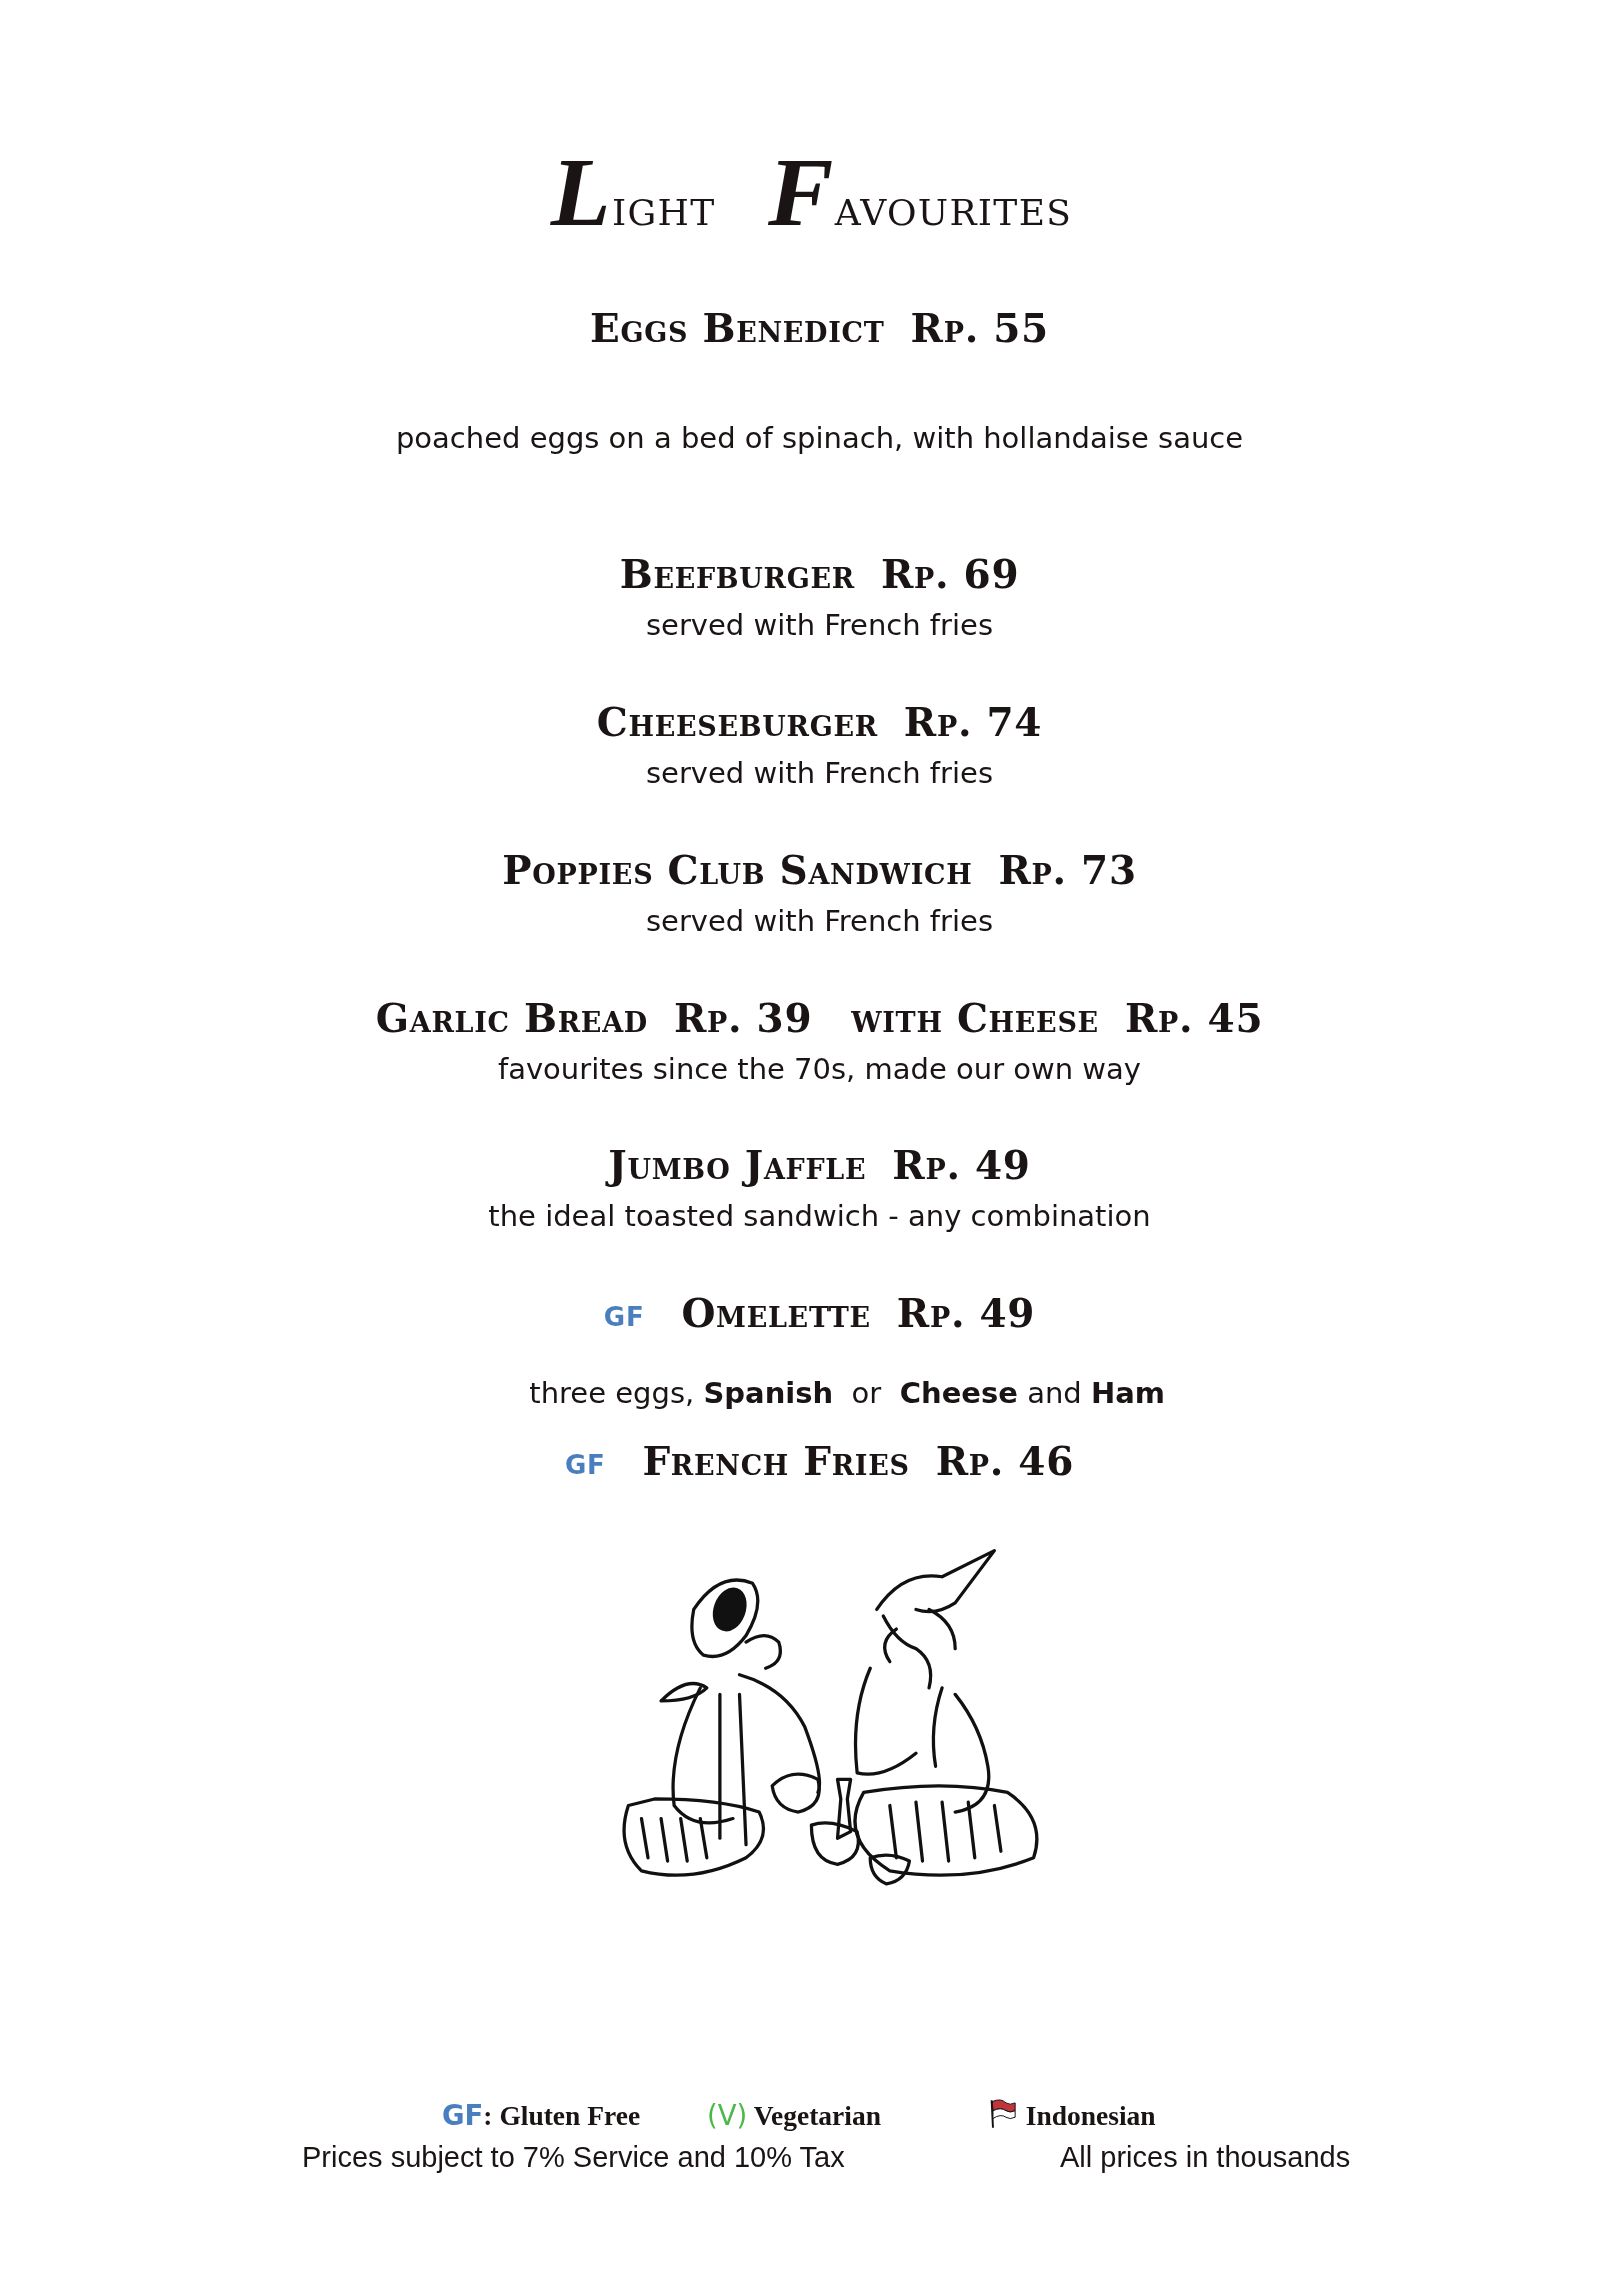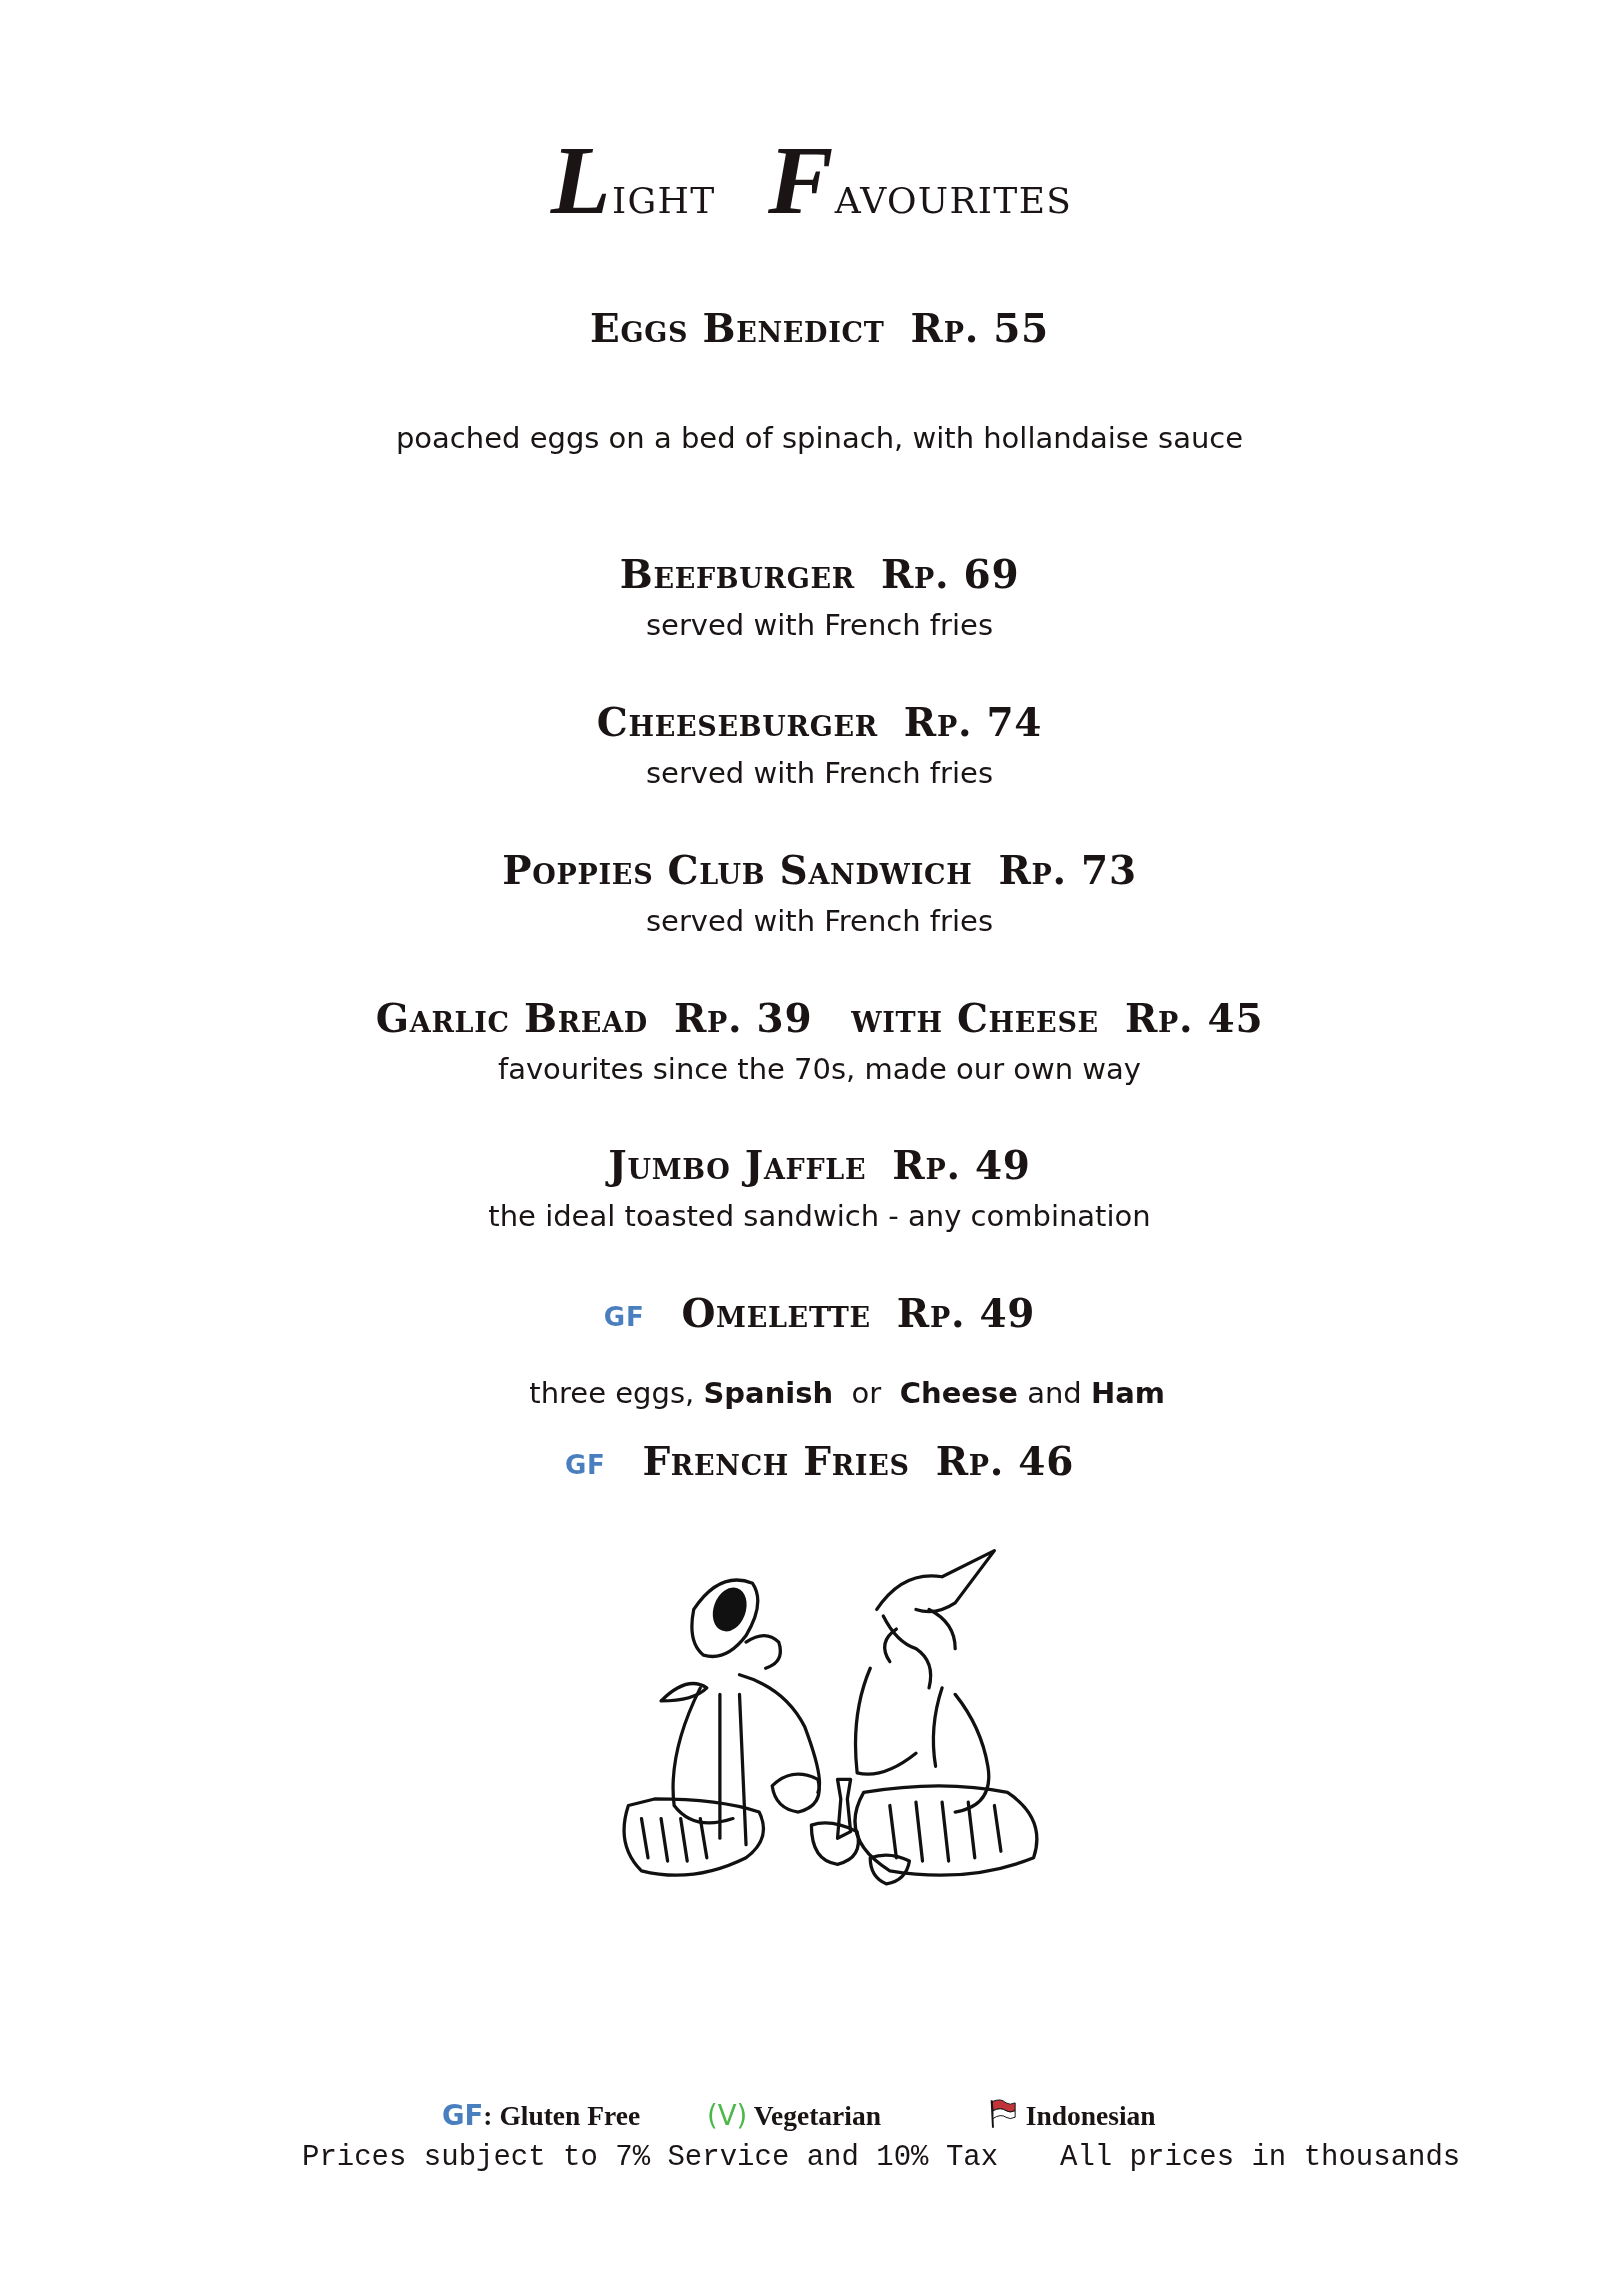--- a/index.html
+++ b/index.html
@@ -1,19 +1,19 @@
 <!DOCTYPE html>
 <html style="font-size:10.5px"><head>
   <meta charset="utf-8">
   <style>
     html, body { margin: 0; padding: 0; background: #ffffff; }
     body { width: 1623px; height: 2295px; position: relative; overflow: hidden; color: #1a1414; }
     .page { position: absolute; left: 0; top: 0; width: 1623px; height: 2295px; }
     .title {
-      position: absolute; top: 124px; left: 0; width: 1623px; text-align: center;
+      position: absolute; top: 136px; left: 0; width: 1623px; text-align: center;
       font-family: "DejaVu Serif", serif; font-size: 51px; letter-spacing: 1.3px; color: #1a1414;
     }
     .title .cap { font-family: "Liberation Serif", serif; font-style: italic; font-size: 98px; font-weight: bold; }
     .sc { font-variant: small-caps; }
     .item { position: absolute; left: 8px; width: 1623px; text-align: center; }
     .item-line {
       font-family: "DejaVu Serif", serif; font-weight: bold; font-size: 39px;
       font-variant: small-caps; letter-spacing: 0.7px; color: #1a1414; line-height: 1;
     }
     .item-line .sp { display: inline-block; width: 26px; }
@@ -27,21 +27,21 @@
     .illustration { position: absolute; left: 589px; top: 1531px; width: 484px; height: 366px; }
     .legend {
       position: absolute; top: 2099px; left: 0; width: 1623px;
       font-family: "Liberation Serif", serif; font-weight: bold; font-size: 27.5px; color: #1a1414;
     }
     .legend .gf { position: absolute; left: 442px; }
     .legend .v { position: absolute; left: 707px; }
     .legend .indo { position: absolute; left: 989px; }
     .legend .gf-key { color: #4a7fbf; font-family: "DejaVu Sans", sans-serif; }
     .legend .v-key { color: #4db84a; font-family: "DejaVu Sans", sans-serif; font-weight: normal; }
-    .note { position: absolute; top: 2141px; font-family: Liberation Mono, monospace; font-size: 29px; color: #1a1414; }
+    .note { position: absolute; top: 2141px; font-family: Liberation Sans, sans-serif; font-size: 29px; color: #1a1414; }
     .note.left { left: 302px; }
     .note.right { left: 1060px; }
     .flag { display: inline-block; vertical-align: -3.9px; margin-right: 9.2px; }
   </style>
 </head>
 <body>
 
 <div class="page">
 
   <div class="title">

